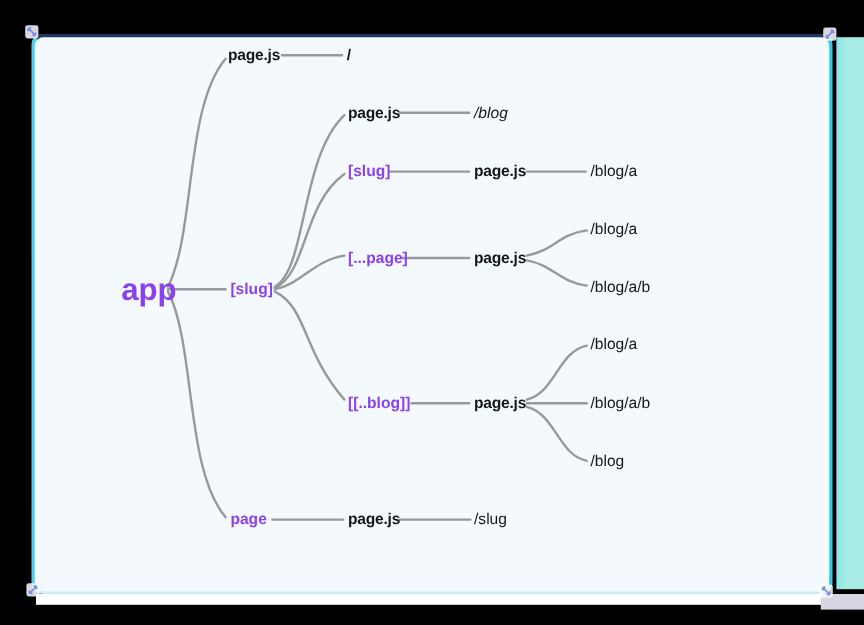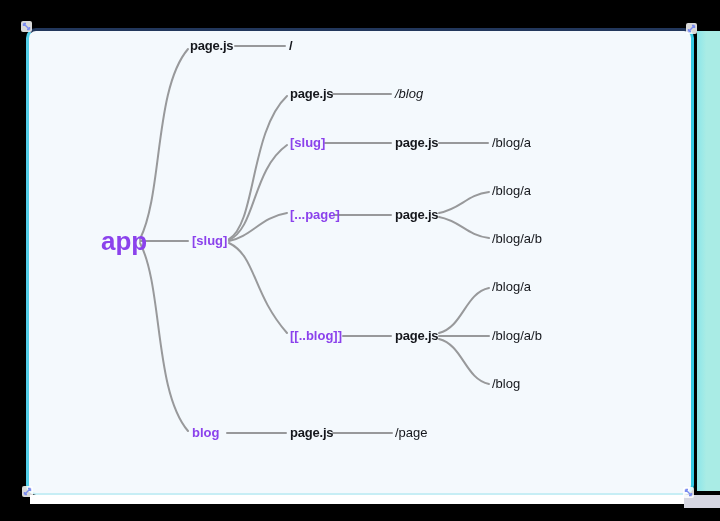--- a/index.html
+++ b/index.html
@@ -92,23 +92,23 @@
   <span class="node route" style="left:463px;top:112px">/blog/a</span>
   <span class="node dir" style="left:261px;top:184px">[...page]</span>
   <span class="node file" style="left:366px;top:184px">page.js</span>
   <span class="node route" style="left:463px;top:160px">/blog/a</span>
   <span class="node route" style="left:463px;top:208px">/blog/a/b</span>
   <span class="node dir" style="left:261px;top:305px">[[..blog]]</span>
   <span class="node file" style="left:366px;top:305px">page.js</span>
   <span class="node route" style="left:463px;top:256px">/blog/a</span>
   <span class="node route" style="left:463px;top:305px">/blog/a/b</span>
   <span class="node route" style="left:463px;top:353px">/blog</span>
-  <span class="node dir" style="left:163px;top:402px">blog</span>
+  <span class="node dir" style="left:163px;top:402px">page</span>
   <span class="node file" style="left:261px;top:402px">page.js</span>
-  <span class="node route" style="left:366px;top:402px">/page</span>
+  <span class="node route" style="left:366px;top:402px">/slug</span>
 </div>
 
 <div class="handle" style="left:21px;top:21px">
   <svg width="9" height="9">
       <path d="M1.5,1.5 L7.5,7.5 M1.5,1.5 L1.5,4 M1.5,1.5 L4,1.5 M7.5,7.5 L5,7.5 M7.5,7.5 L7.5,5" stroke="#7b8cf0" stroke-width="1.4" fill="none"></path>
     </svg>
 </div>
 <div class="handle" style="left:686px;top:23px">
   <svg width="9" height="9">
       <path d="M7.5,1.5 L1.5,7.5 M7.5,1.5 L5,1.5 M7.5,1.5 L7.5,4 M1.5,7.5 L4,7.5 M1.5,7.5 L1.5,5" stroke="#7b8cf0" stroke-width="1.4" fill="none"></path>

